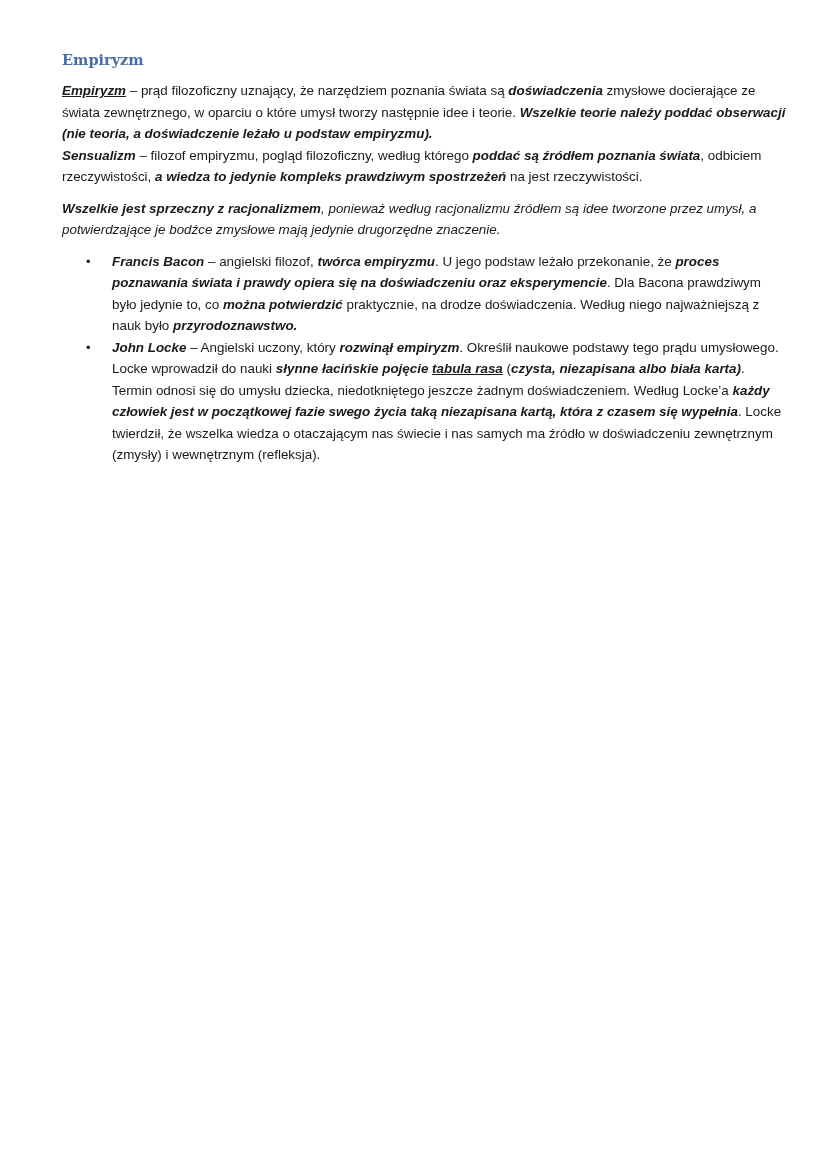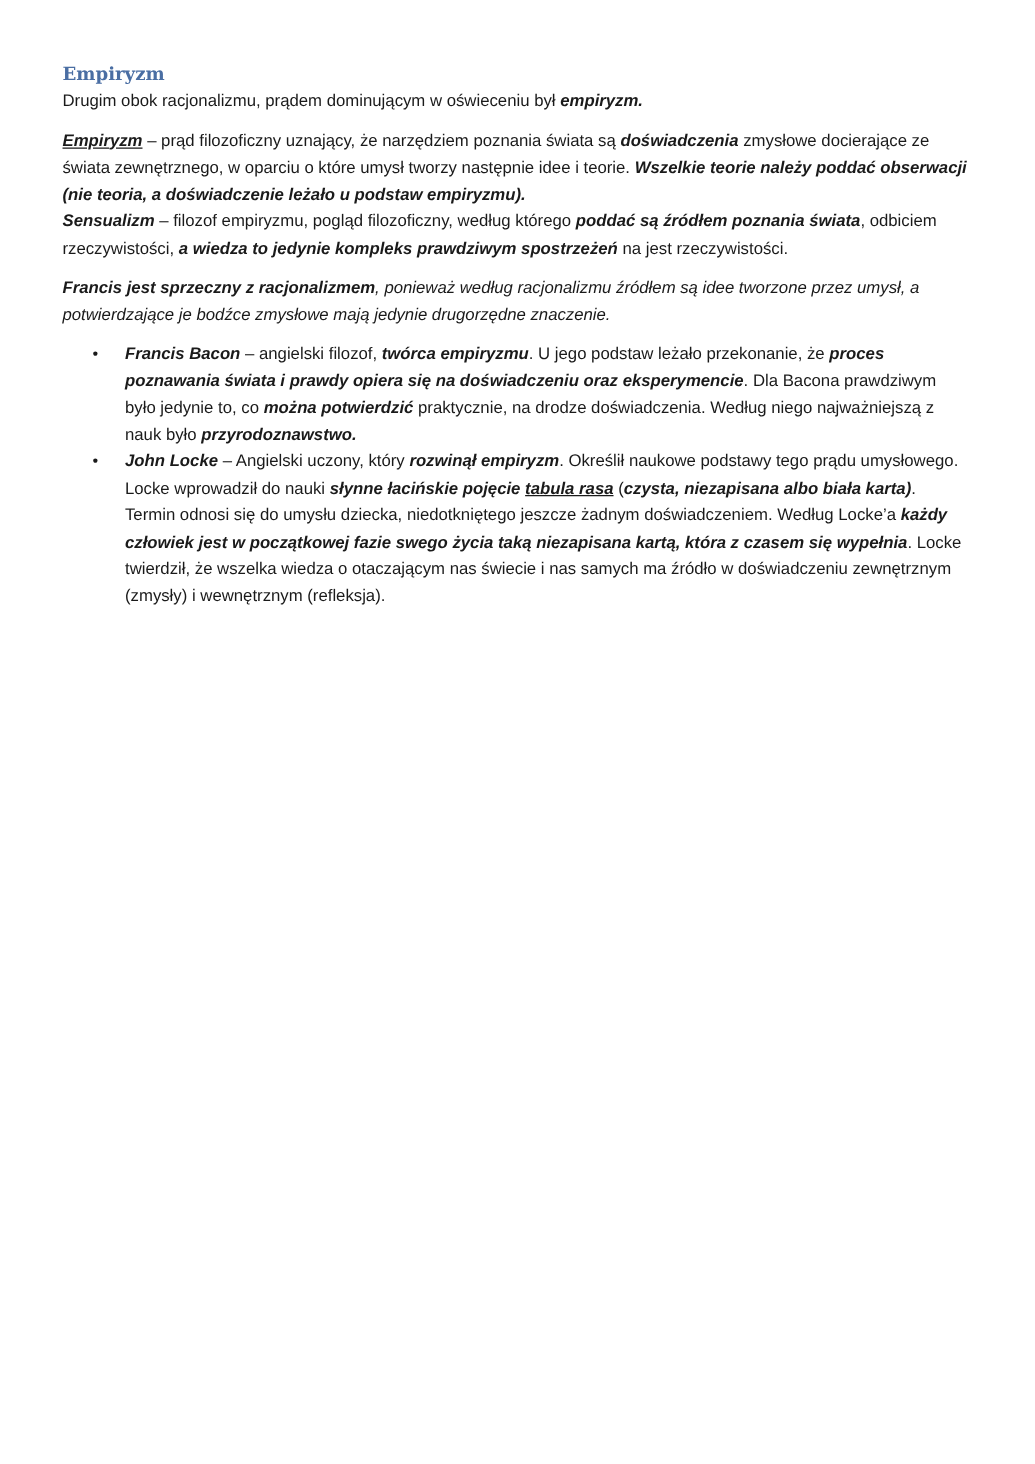--- a/index.html
+++ b/index.html
@@ -1,52 +1,51 @@
 <!DOCTYPE html>
 <html><head>
 <meta charset="utf-8">
 <style>
   html, body { margin: 0; padding: 0; background: #ffffff; }
   body {
     width: 828px; height: 1171px; position: relative; overflow: hidden;
     font-family: "Liberation Sans", "DejaVu Sans", sans-serif;
     color: #1a1a1a;
   }
-  .page { position: absolute; left: 50px; top: 50px; width: 725px; }
+  .page { position: absolute; left: 62px; top: 50px; width: 725px; }
   .heading {
     font-family: "DejaVu Serif", "Liberation Serif", serif;
     font-weight: bold; color: #4a6ea3; font-size: 14.5px;
     line-height: 20px; margin: 0;
   }
   p { margin: 0; font-size: 13.4px; line-height: 21.5px; }
   .gap { height: 10px; }
   .bi { font-weight: bold; font-style: italic; }
   .i { font-style: italic; }
   .u { text-decoration: underline; }
   ul { margin: 10px 0 0 0; padding: 0; list-style: none; }
   li { position: relative; padding-left: 50px; font-size: 13.4px; line-height: 21.5px; }
   li .bullet { position: absolute; left: 24px; top: 0; font-size: 13px; }
 </style>
 </head>
 <body>
 
 <div class="page">
   <h1 class="heading">Empiryzm</h1>
 
-  <p><span>Drugim obok racjonalizmu, prądem dominującym w oświeceniu był </span><span class="bi">empiryzm.</span></p>
 
   <div class="gap"></div>
 
   <p><span class="bi u">Empiryzm</span><span> – prąd filozoficzny uznający, że narzędziem poznania świata są </span><span class="bi">doświadczenia</span><span> zmysłowe docierające ze świata zewnętrznego, w oparciu o które umysł tworzy następnie idee i teorie. </span><span class="bi">Wszelkie teorie należy poddać obserwacji (nie teoria, a doświadczenie leżało u podstaw empiryzmu).</span></p>
 
   <p><span class="bi">Sensualizm</span><span> – filozof empiryzmu, pogląd filozoficzny, według którego </span><span class="bi">poddać są źródłem poznania świata</span><span>, odbiciem rzeczywistości, </span><span class="bi">a wiedza to jedynie kompleks prawdziwym spostrzeżeń</span><span> na jest rzeczywistości.</span></p>
 
   <div class="gap"></div>
 
-  <p><span class="bi">Francis jest sprzeczny z racjonalizmem</span><span class="i">, ponieważ według racjonalizmu źródłem są idee tworzone przez umysł, a potwierdzające je bodźce zmysłowe mają jedynie drugorzędne znaczenie.</span></p>
+  <p><span class="bi">Wszelkie jest sprzeczny z racjonalizmem</span><span class="i">, ponieważ według racjonalizmu źródłem są idee tworzone przez umysł, a potwierdzające je bodźce zmysłowe mają jedynie drugorzędne znaczenie.</span></p>
 
   <ul>
     <li>
       <span class="bullet">•</span><span class="bi">Francis Bacon</span><span> – angielski filozof, </span><span class="bi">twórca empiryzmu</span><span>. U jego podstaw leżało przekonanie, że </span><span class="bi">proces poznawania świata i prawdy opiera się na doświadczeniu oraz eksperymencie</span><span>.  Dla Bacona prawdziwym było jedynie to, co </span><span class="bi">można potwierdzić</span><span> praktycznie, na drodze doświadczenia. Według niego najważniejszą z nauk było </span><span class="bi">przyrodoznawstwo.</span>
     </li>
     <li>
       <span class="bullet">•</span><span class="bi">John Locke</span><span> – Angielski uczony, który </span><span class="bi">rozwinął empiryzm</span><span>. Określił naukowe podstawy tego prądu umysłowego. Locke wprowadził do nauki </span><span class="bi">słynne łacińskie pojęcie</span><span> </span><span class="bi u">tabula rasa</span><span> (</span><span class="bi">czysta, niezapisana albo biała karta)</span><span>. Termin odnosi się do umysłu dziecka, niedotkniętego jeszcze żadnym doświadczeniem. Według Locke’a </span><span class="bi">każdy człowiek jest w początkowej fazie swego życia taką niezapisana kartą, która z czasem się wypełnia</span><span>. Locke twierdził, że wszelka wiedza o otaczającym nas świecie i nas samych ma źródło w doświadczeniu zewnętrznym (zmysły) i wewnętrznym (refleksja).</span>
     </li>
   </ul>
 </div>

